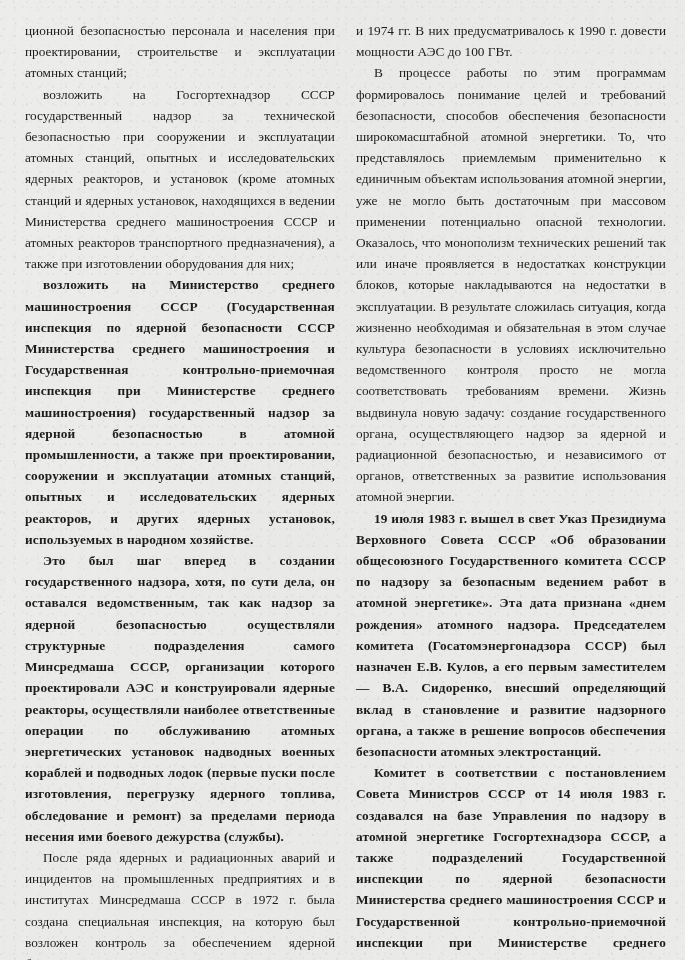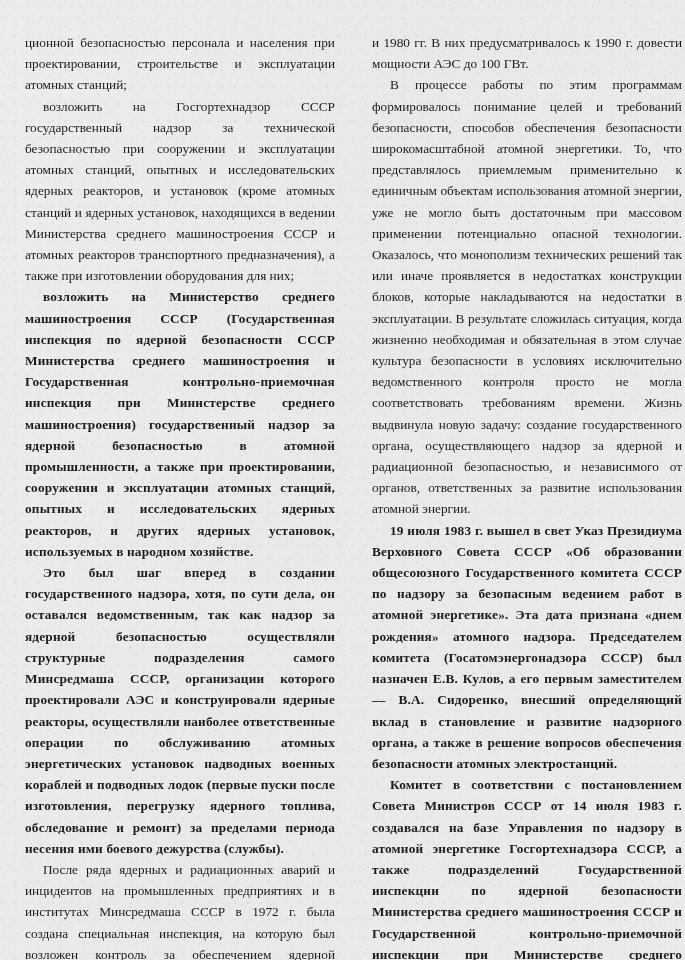--- a/index.html
+++ b/index.html
@@ -28,23 +28,23 @@
       radial-gradient(circle at 67% 78%, rgba(155,155,152,.20) 0 1px, transparent 1px),
       radial-gradient(circle at 84% 41%, rgba(148,148,146,.17) 0 1px, transparent 1px),
       radial-gradient(circle at 92% 88%, rgba(158,158,155,.15) 0 1px, transparent 1px),
       linear-gradient(105deg, rgba(255,255,255,.30) 0%, rgba(230,230,228,0) 45%, rgba(244,244,242,.26) 100%);
     background-size: 13px 17px, 19px 11px, 11px 23px, 23px 13px, 17px 19px, 29px 27px, 100% 100%;
   }
   .page {
     position: absolute;
     inset: 0;
     display: flex;
-    padding: 32px 24px 12px 25px;
+    padding: 20px 24px 12px 25px;
     box-sizing: border-box;
-    gap: 37px;
+    gap: 21px;
   }
   .column {
     width: 310px;
     flex: 0 0 310px;
   }
   p.para {
     margin: 0;
     text-align: justify;
     text-align-last: left;
     font-size: 13.3px;
@@ -72,19 +72,19 @@
   <div class="column">
     <p class="para cont">ционной безопасностью персонала и населения при проектировании, строительстве и эксплуатации атомных станций;</p>
     <p class="para">возложить на Госгортехнадзор СССР государственный надзор за технической безопасностью при сооружении и эксплуатации атомных станций, опытных и исследовательских ядерных реакторов, и установок (кроме атомных станций и ядерных установок, находящихся в ведении Министерства среднего машиностроения СССР и атомных реакторов транспортного предназначения), а также при изготовлении оборудования для них;</p>
     <p class="para tracked">возложить на Министерство среднего машиностроения СССР (Государственная инспекция по ядерной безопасности СССР Министерства среднего машиностроения и Государственная контрольно-приемочная инспекция при Министерстве среднего машиностроения) государственный надзор за ядерной безопасностью в атомной промышленности, а также при проектировании, сооружении и эксплуатации атомных станций, опытных и исследовательских ядерных реакторов, и других ядерных установок, используемых в народном хозяйстве.</p>
     <p class="para tracked">Это был шаг вперед в создании государственного надзора, хотя, по сути дела, он оставался ведомственным, так как надзор за ядерной безопасностью осуществляли структурные подразделения самого Минсредмаша СССР, организации которого проектировали АЭС и конструировали ядерные реакторы, осуществляли наиболее ответственные операции по обслуживанию атомных энергетических установок надводных военных кораблей и подводных лодок (первые пуски после изготовления, перегрузку ядерного топлива, обследование и ремонт) за пределами периода несения ими боевого дежурства (службы).</p>
     <p class="para">После ряда ядерных и радиационных аварий и инцидентов на промышленных предприятиях и в институтах Минсредмаша СССР в 1972 г. была создана специальная инспекция, на которую был возложен контроль за обеспечением ядерной безопасности, во главе с Н.И. Козловым — одним из ведущих специалистов в области эксплуатации ядерных реакторов.</p>
 
   </div>
 
   <div class="column">
-    <p class="para cont">и 1980 гг. В них предусматривалось к 1990 г. довести мощности АЭС до 100 ГВт.</p>
+    <p class="para cont">и 1974 гг. В них предусматривалось к 1990 г. довести мощности АЭС до 100 ГВт.</p>
     <p class="para">В процессе работы по этим программам формировалось понимание целей и требований безопасности, способов обеспечения безопасности широкомасштабной атомной энергетики. То, что представлялось приемлемым применительно к единичным объектам использования атомной энергии, уже не могло быть достаточным при массовом применении потенциально опасной технологии. Оказалось, что монополизм технических решений так или иначе проявляется в недостатках конструкции блоков, которые накладываются на недостатки в эксплуатации. В результате сложилась ситуация, когда жизненно необходимая и обязательная в этом случае культура безопасности в условиях исключительно ведомственного контроля просто не могла соответствовать требованиям времени. Жизнь выдвинула новую задачу: создание государственного органа, осуществляющего надзор за ядерной и радиационной безопасностью, и независимого от органов, ответственных за развитие использования атомной энергии.</p>
     <p class="para tracked">19 июля 1983 г. вышел в свет Указ Президиума Верховного Совета СССР «Об образовании общесоюзного Государственного комитета СССР по надзору за безопасным ведением работ в атомной энергетике». Эта дата признана «днем рождения» атомного надзора. Председателем комитета (Госатомэнергонадзора СССР) был назначен Е.В. Кулов, а его первым заместителем — В.А. Сидоренко, внесший определяющий вклад в становление и развитие надзорного органа, а также в решение вопросов обеспечения безопасности атомных электростанций.</p>
     <p class="para tracked">Комитет в соответствии с постановлением Совета Министров СССР от 14 июля 1983 г. создавался на базе Управления по надзору в атомной энергетике Госгортехнадзора СССР, а также подразделений Государственной инспекции по ядерной безопасности  Министерства среднего машиностроения СССР и Государственной контрольно-приемочной инспекции при Министерстве среднего машиностроения СССР. Созданная структура не находилась в подчинении какого-либо министерства. В эти годы началось создание системы нормативных документов по безопасности атомных электростанций, а также разработан первый план систематической работы по повышению безопасности атомных электростанций в целях их приведения в соответствие с принимаемыми нормативными документами. В 1984 г. были организованы территориальные органы</p>
   </div>
 
 </div>
 
 </body></html>

